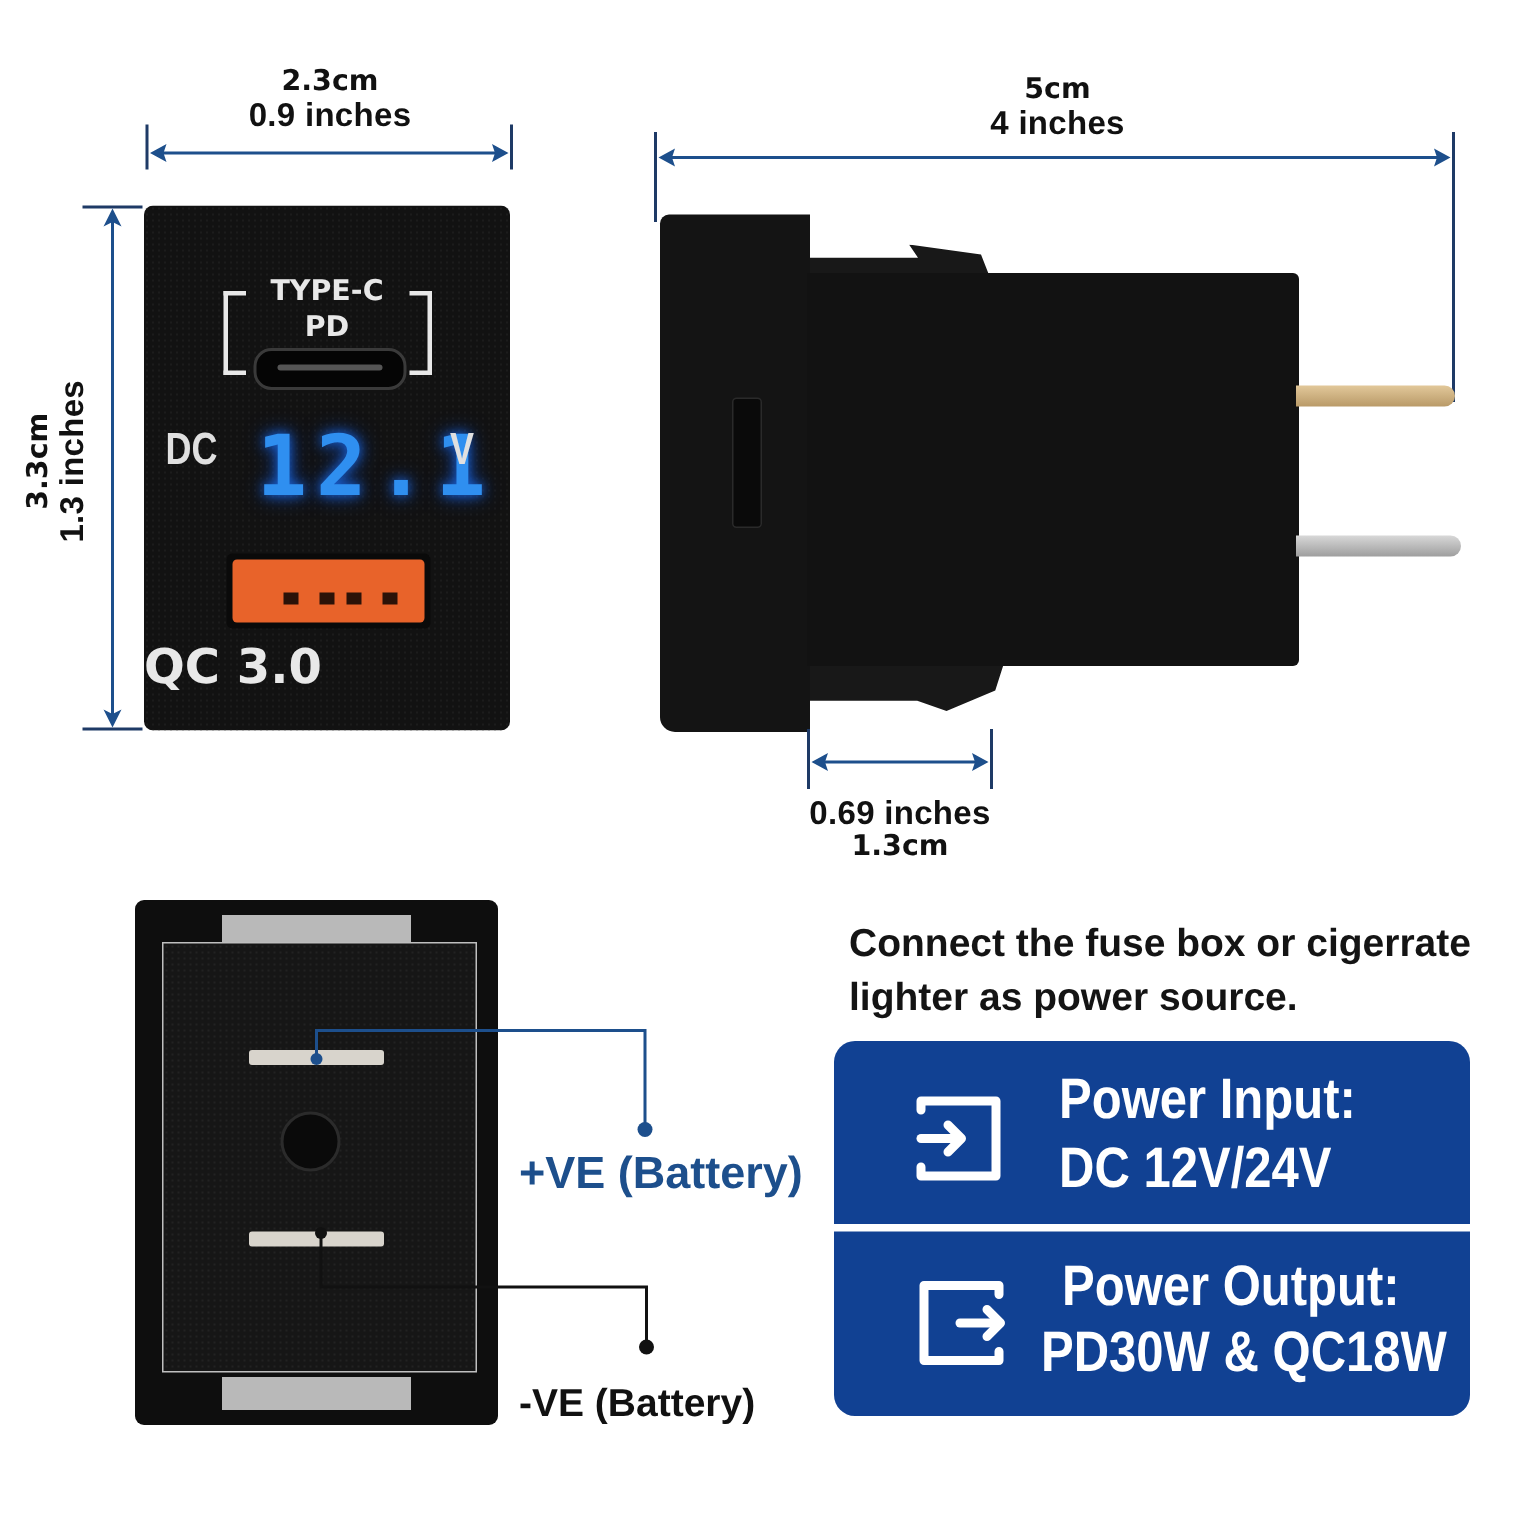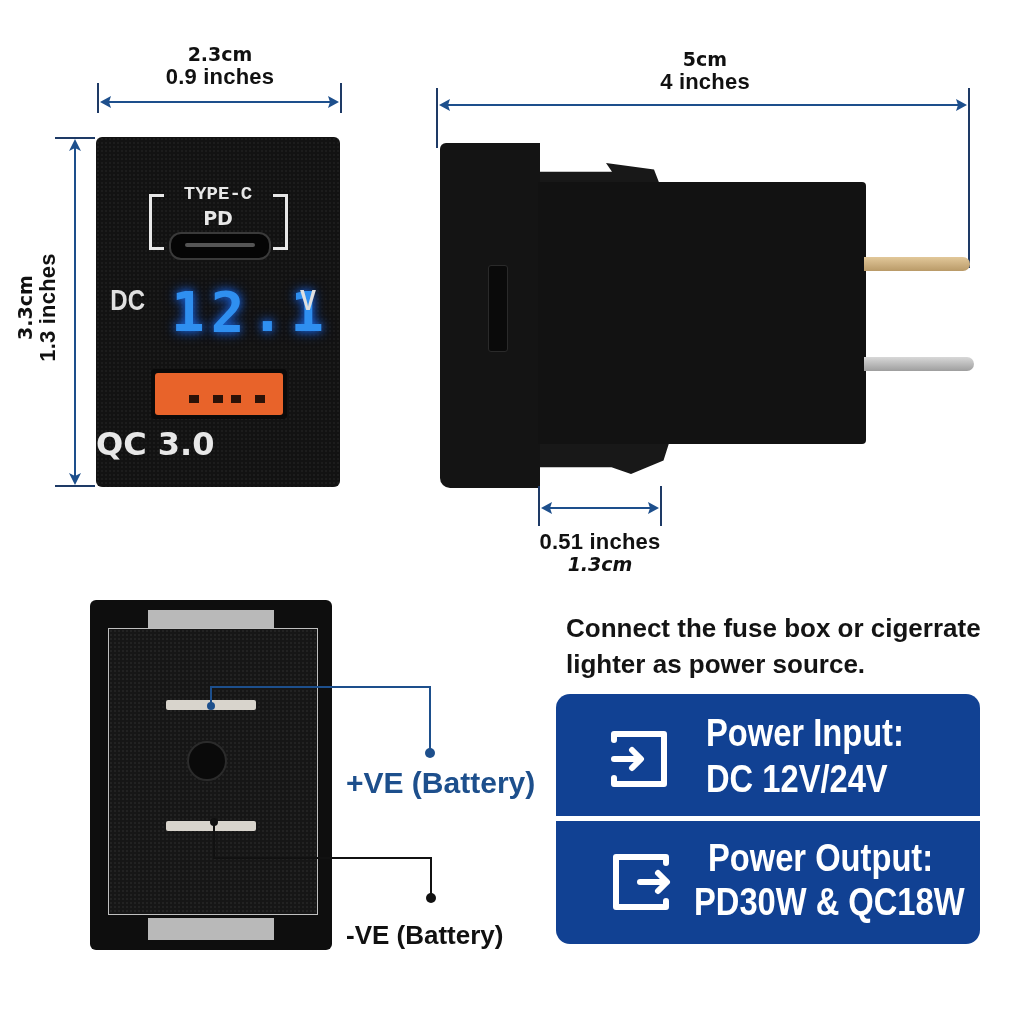--- a/index.html
+++ b/index.html
@@ -73,21 +73,21 @@
   <polygon points="7,348 1,336 7,339 13,336" fill="#1d4f8c"></polygon>
 </svg>
 <div class="dim-text" style="left:-62px; top:286px; width:200px; transform:rotate(-90deg);">
   <div class="dim-bold">3.3cm</div>
   <div class="dim-reg">1.3 inches</div>
 </div>
 
 <div class="abs front">
   <div class="bracket" style="left:53px; top:57px; width:12px; height:50px; border-right:none;"></div>
   <div class="bracket" style="left:177px; top:57px; width:12px; height:50px; border-left:none;"></div>
-  <div class="typec-label" style="top:46px;font-family:Liberation Mono, monospace;">TYPE-C</div>
+  <div class="typec-label" style="top:46px;">TYPE-C</div>
   <div class="typec-label" style="top:70px;">PD</div>
   <div class="usbc-port"></div>
 
   <div class="dc-lbl" style="left:10px; top:146px;">DC</div>
   <div class="led">12.1</div>
   <div class="dc-lbl" style="left:202px; top:146px;">V</div>
 
   <div class="usba">
     <div class="usba-tongue">
       <div class="slot" style="left:34px;"></div>
@@ -120,22 +120,22 @@
 <div class="pin" style="left:864px; top:357px; width:110px; background:linear-gradient(#d8d8d8,#9e9e9e);"></div>
 
 <div class="tick-v" style="left:538px; top:486px; height:40px;"></div>
 <div class="tick-v" style="left:660px; top:486px; height:40px;"></div>
 <svg class="abs" style="left:538px; top:501px;" width="124" height="14">
   <line x1="6" y1="7" x2="118" y2="7" stroke="#1d4f8c" stroke-width="2"></line>
   <polygon points="3,7 14,1 12,7 14,13" fill="#1d4f8c"></polygon>
   <polygon points="121,7 110,1 112,7 110,13" fill="#1d4f8c"></polygon>
 </svg>
 <div class="dim-text" style="left:500px; top:530px; width:200px;">
-  <div class="dim-reg">0.51 inches</div>
-  <div class="dim-bold" style="margin-top:2px;font-style:italic;">1.3cm</div>
+  <div class="dim-reg">0.69 inches</div>
+  <div class="dim-bold" style="margin-top:2px;">1.3cm</div>
 </div>
 
 <div class="abs back-outer">
   <div class="back-tab" style="left:58px; top:10px; width:126px; height:20px;"></div>
   <div class="back-tab" style="left:58px; top:318px; width:126px; height:22px;"></div>
 </div>
 <div class="abs back-inner"></div>
 <div class="terminal" style="left:166px; top:700px; width:90px;"></div>
 <div class="screw"></div>
 <div class="terminal" style="left:166px; top:821px; width:90px;"></div>

